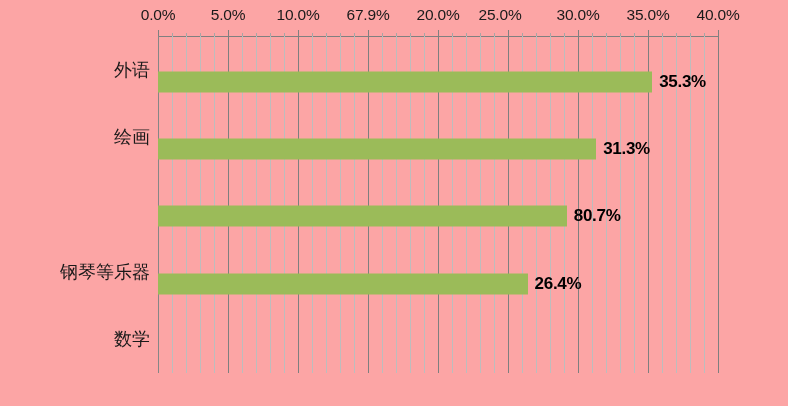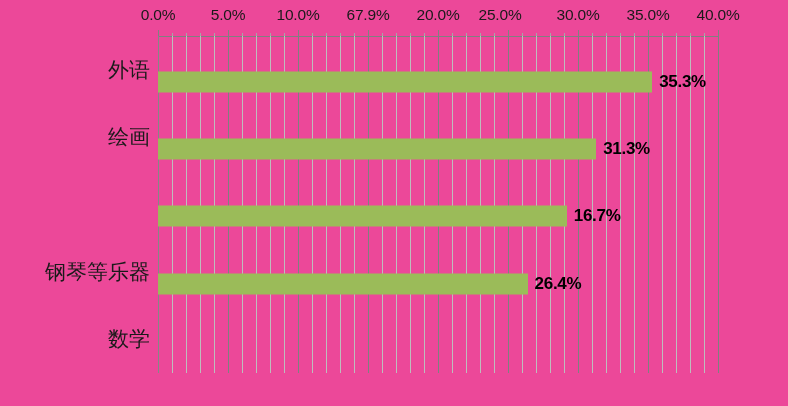--- a/index.html
+++ b/index.html
@@ -11,21 +11,21 @@
     width: 788px;
     height: 406px;
     font-family: "Liberation Sans", "DejaVu Sans", sans-serif;
     overflow: hidden;
   }
 
   #chart-root {
     position: relative;
     width: 788px;
     height: 406px;
-    background: #ec4899;
+    background: #fca5a5;
   }
 
   
   #x-axis-labels {
     position: absolute;
     top: 6px;
     left: 0;
     width: 788px;
     height: 24px;
   }
@@ -126,21 +126,21 @@
     left: 0;
     top: 36px;
     width: 150px;
     height: 337px;
   }
   .category-label {
     position: absolute;
     right: 0;
     width: 150px;
     text-align: right;
-    font-size: 21px;
+    font-size: 18px;
     color: #1a1a1a;
     white-space: nowrap;
     transform: translateY(-50%);
     font-family: "DejaVu Sans", "Liberation Sans", sans-serif;
   }
 </style>
 </head>
 <body>
 
 <div id="chart-root">
@@ -250,21 +250,21 @@
       <div class="bar-row" style="top: 0px; height: 67.4px;">
         <div class="bar" style="left: 0px; width: 494.2px; background: rgb(155, 187, 89);"></div>
         <div class="bar-value-label" style="left: 501.2px;">35.3%</div>
       </div>
       <div class="bar-row" style="top: 67.4px; height: 67.4px;">
         <div class="bar" style="left: 0px; width: 438.2px; background: rgb(155, 187, 89);"></div>
         <div class="bar-value-label" style="left: 445.2px;">31.3%</div>
       </div>
       <div class="bar-row" style="top: 134.8px; height: 67.4px;">
         <div class="bar" style="left: 0px; width: 408.8px; background: rgb(155, 187, 89);"></div>
-        <div class="bar-value-label" style="left: 415.8px;">16.7%</div>
+        <div class="bar-value-label" style="left: 415.8px;">80.7%</div>
       </div>
       <div class="bar-row" style="top: 202.2px; height: 67.4px;">
         <div class="bar" style="left: 0px; width: 369.6px; background: rgb(155, 187, 89);"></div>
         <div class="bar-value-label" style="left: 376.6px;">26.4%</div>
       </div>
     </div>
 
   <div id="category-labels">
       <div class="category-label" style="top: 33.7px;">外语</div>
       <div class="category-label" style="top: 101.1px;">绘画</div>

